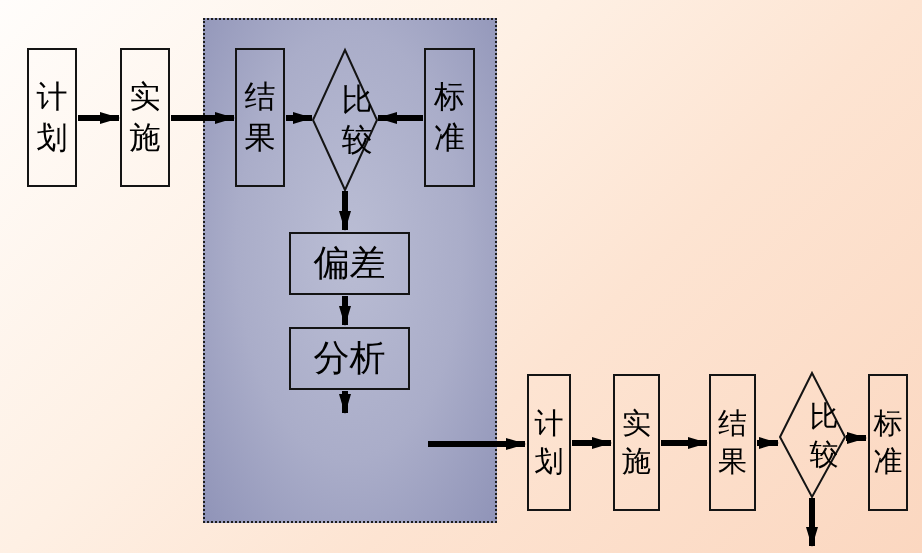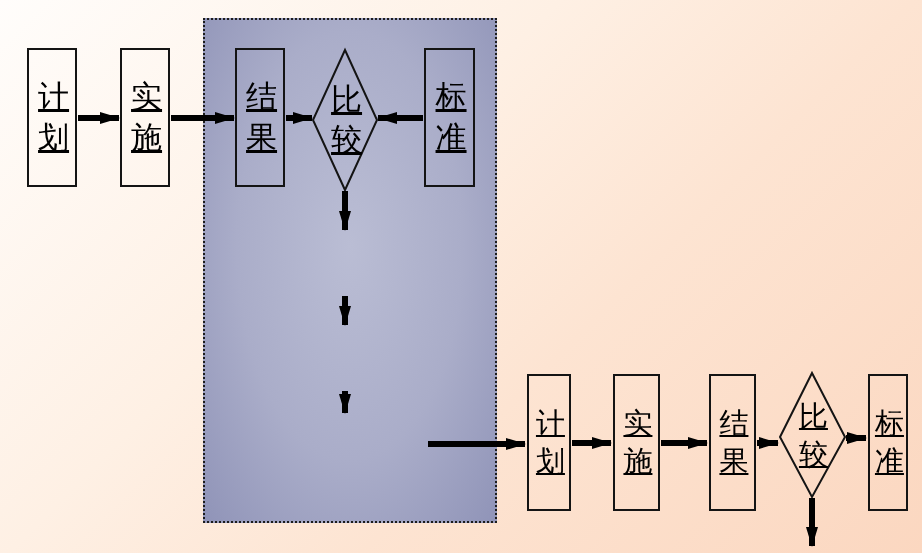--- a/index.html
+++ b/index.html
@@ -24,27 +24,27 @@
     box-sizing:border-box;
     border:2px solid #141414;
     background:transparent;
     display:flex;align-items:center;justify-content:center;
     z-index:3;
   }
   .dlabel{
     position:absolute;
     display:flex;align-items:center;justify-content:center;
     z-index:3;
+    margin-left:12px;
   }
   .vtext{
     font-size:31px;line-height:1.3;
     width:1.1em;
     word-break:break-all;
-    text-align:right;
-    text-decoration:underline;
+    text-align:center;
   }
   .vtext.sm{font-size:29px;}
   .htext{font-size:36px;white-space:nowrap;text-align:center;}
   .htext.imp{font-size:34px;letter-spacing:1px;}
 </style>
 </head>
 <body>
 
 <div id="stage">
 
@@ -84,20 +84,26 @@
 
   <div class="node" style="left:235px;top:48px;width:50px;height:139px;">
     <div class="vtext">结果</div>
   </div>
   <div class="dlabel" style="left:325px;top:78px;width:40px;height:84px;">
     <div class="vtext">比较</div>
   </div>
   <div class="node" style="left:424px;top:48px;width:51px;height:139px;">
     <div class="vtext">标准</div>
   </div>
+  <div class="node" style="left:289px;top:232px;width:121px;height:63px;">
+    <div class="htext">偏差</div>
+  </div>
+  <div class="node" style="left:289px;top:327px;width:121px;height:63px;">
+    <div class="htext">分析</div>
+  </div>
 
   <div class="node" style="left:527px;top:374px;width:44px;height:137px;">
     <div class="vtext sm">计划</div>
   </div>
   <div class="node" style="left:613px;top:374px;width:47px;height:137px;">
     <div class="vtext sm">实施</div>
   </div>
   <div class="node" style="left:709px;top:374px;width:47px;height:137px;">
     <div class="vtext sm">结果</div>
   </div>

